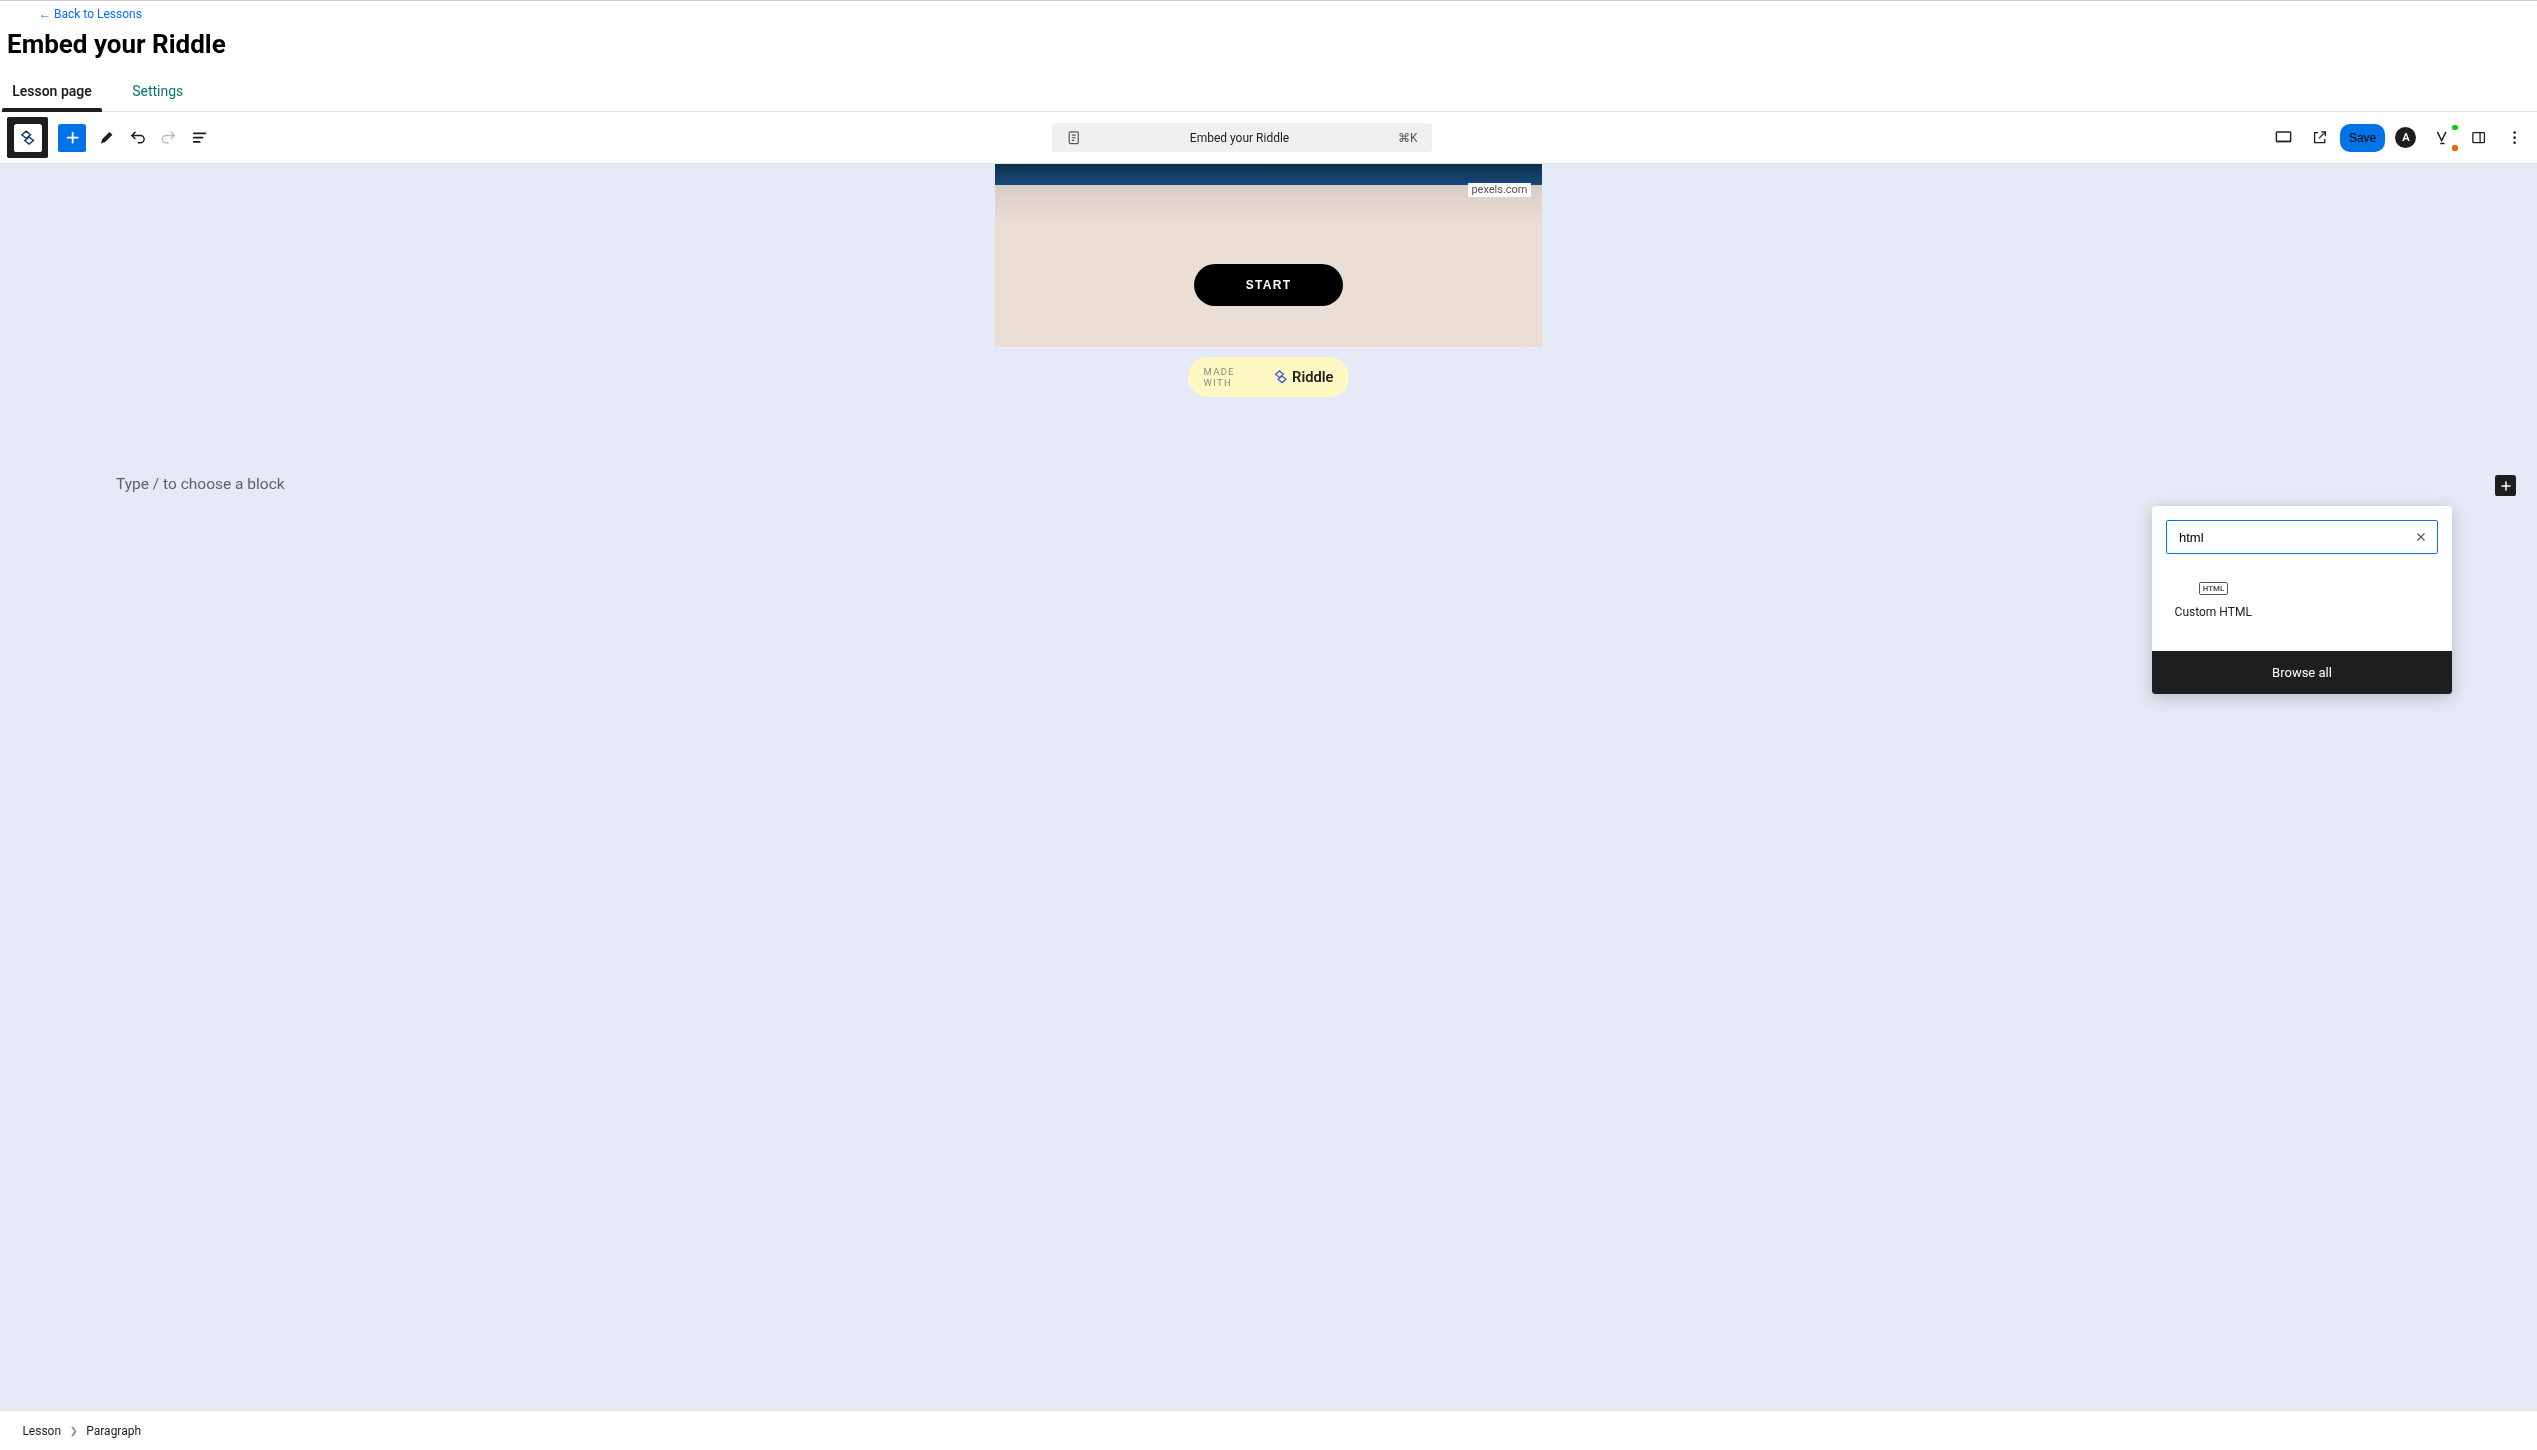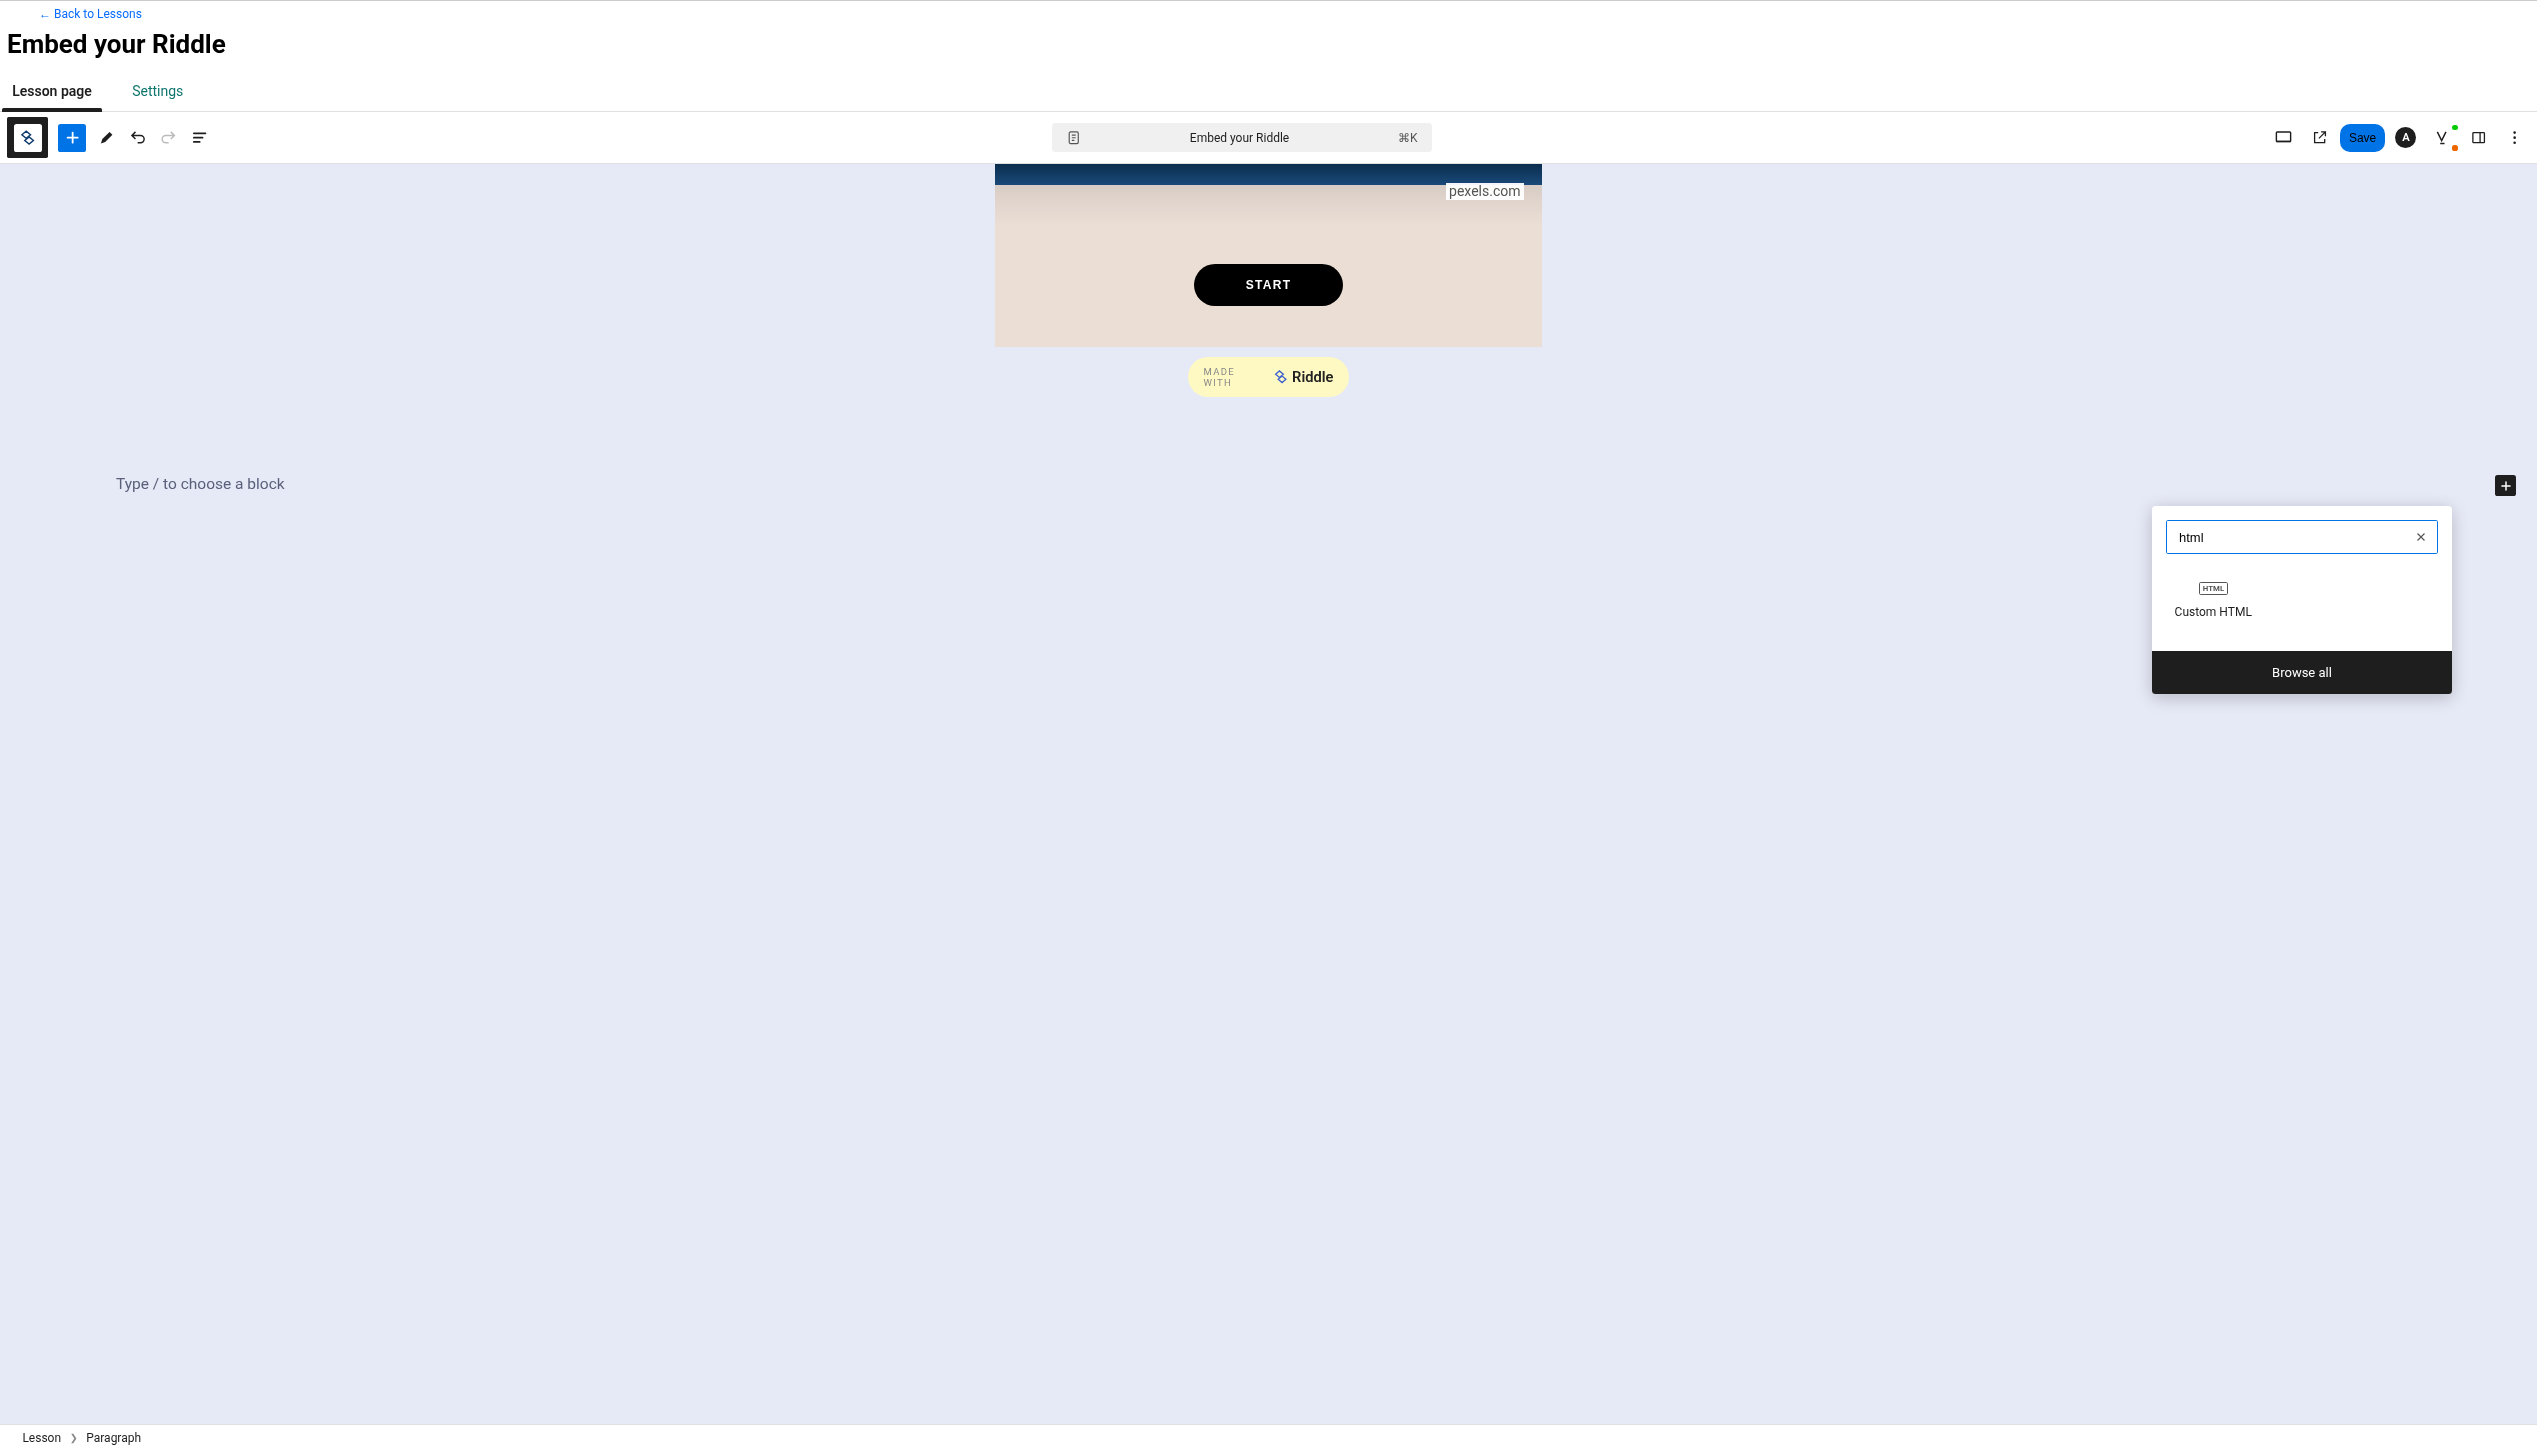--- a/index.html
+++ b/index.html
@@ -30,21 +30,21 @@
 .tb-right { display: flex; align-items: center; gap: 5.2px; }
 .save-btn { background: #0073e6; color: #000000; border: none; padding: 7px 9px; border-radius: 10px; font-size: 12px; cursor: pointer; }
 .avatar-circle { width: 21px; height: 21px; border-radius: 50%; background: #1e1e1e; color: #fff; display: flex; align-items: center; justify-content: center; font-size: 11.2px; font-weight: 600; }
 .dot-status { position: relative; display: flex; align-items: center; }
 .dot-g { width: 5.2px; height: 5.2px; background: #0c0; border-radius: 50%; position: absolute; top: 2.6px; right: 0; }
 .dot-r { width: 5.2px; height: 5.2px; background: #e60; border-radius: 50%; position: absolute; bottom: 2.6px; right: 0; }
 
 .canvas-area { background: #e6e9f6; height: calc(100vh - 190px); position: relative; overflow: hidden; }
 .riddle-embed { width: 547px; margin: 0 auto; background: #e8dcd4; position: relative; }
 .riddle-img { height: 21px; background: linear-gradient(to bottom, #0a2d4d 0%, #1a4a7a 100%); position: relative; }
-.riddle-credit { position: absolute; top: -2.6px; right: 18px; background: rgba(255,255,255,0.95); color: #555; font-size: 14px; padding: 0.9px 3.5px; margin-left: 44px; }
+.riddle-credit { position: absolute; top: -2.6px; right: 11px; background: rgba(255,255,255,0.95); color: #555; font-size: 11px; padding: 0.9px 3.5px; margin-left: 44px; }
 .riddle-body { background: linear-gradient(to bottom, rgba(180,170,165,0.3), rgba(235,222,213,0.95) 25%); padding: 43px 35px 41px; text-align: center; position: relative; }
 .riddle-q { font-size: 38px; font-weight: 700; line-height: 1.4; color: #000; letter-spacing: -0.4px; }
 .riddle-start { margin: 36px auto 0; background: #000; color: #fff; border: none; padding: 14px 52px; border-radius: 43px; font-size: 12px; font-weight: 600; letter-spacing: 1.3px; cursor: pointer; }
 .madewith { width: 161px; margin: 10.4px auto 0; background: #fef9c3; border-radius: 43px; padding: 8.6px 15.5px; display: flex; align-items: center; justify-content: center; gap: 7px; font-size: 9.5px; color: #888; letter-spacing: 1.3px; }
 .riddle-logo-txt { font-size: 14.7px; font-weight: 600; color: #222; letter-spacing: 0; display: flex; align-items: center; gap: 3.5px; }
 
 .placeholder-row { position: absolute; top: 311px; left: 116px; right: 116px; display: flex; align-items: center; }
 .placeholder-text { color: #5a5f7a; font-size: 15.5px; flex: 1; }
 .inline-add { width: 21px; height: 21px; background: #1e1e1e; color: #fff; display: flex; align-items: center; justify-content: center; border-radius: 2.6px; font-size: 15.5px; cursor: pointer; position: absolute; right: -95px; top: 0; }
 
@@ -52,21 +52,21 @@
 .search-wrap { padding: 14px; }
 .search-box { width: 100%; border: 1.3px solid #0073e6; border-radius: 1.7px; padding: 8.6px 35px 8.6px 12px; font-size: 13px; position: relative; }
 .search-container { position: relative; }
 .clear-x { position: absolute; right: 10.4px; top: 50%; transform: translateY(-50%); color: #555; font-size: 15.5px; cursor: pointer; }
 .results { padding: 3.5px 14px 21px; }
 .result-item { text-align: left; padding: 10.4px 8.6px; cursor: pointer; display: flex; flex-direction: column; align-items: flex-start; gap: 10.4px; width: 95px; }
 .html-badge { font-size: 7.8px; font-weight: 700; color: #555; border: 1.3px solid #555; padding: 0.9px 2.6px; border-radius: 1.7px; align-self: center; }
 .result-label { font-size: 12px; color: #1e1e1e; }
 .browse-all { background: #1e1e1e; color: #fff; text-align: center; padding: 14px; font-size: 13px; cursor: pointer; }
 
-.breadcrumb-bar { position: fixed; bottom: 0; left: 0; right: 0; height: 26px; border-top: 0.9px solid #e0e0e0; background: #fff; display: flex; align-items: center; padding: 0 22.4px; gap: 8.6px; font-size: 12px; color: #1e1e1e; }
+.breadcrumb-bar { position: fixed; bottom: 0; left: 0; right: 0; height: 40px; border-top: 0.9px solid #e0e0e0; background: #fff; display: flex; align-items: center; padding: 0 22.4px; gap: 8.6px; font-size: 12px; color: #1e1e1e; }
 .bc-sep { color: #888; font-size: 9.5px; }
 
 svg { display: block; }
 </style>
 </head>
 <body>
 
 <div class="top-bar">
   <a href="#" class="back-link">← Back to Lessons</a>
 </div>

